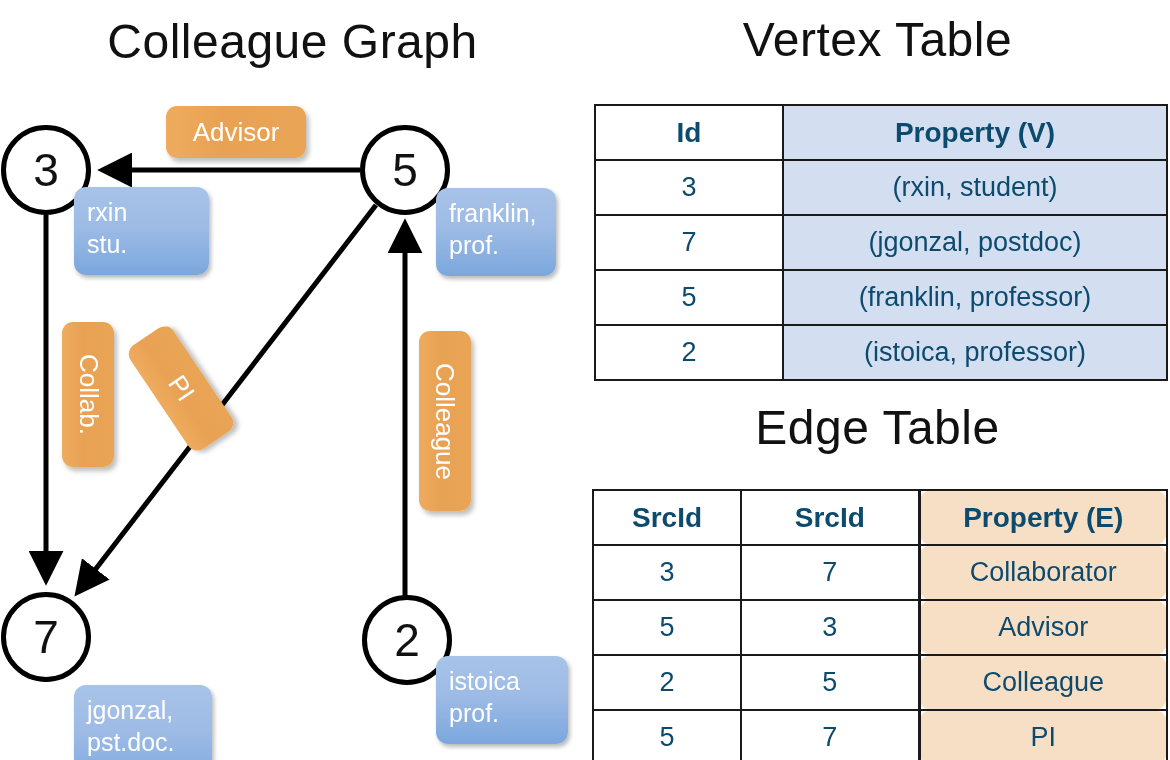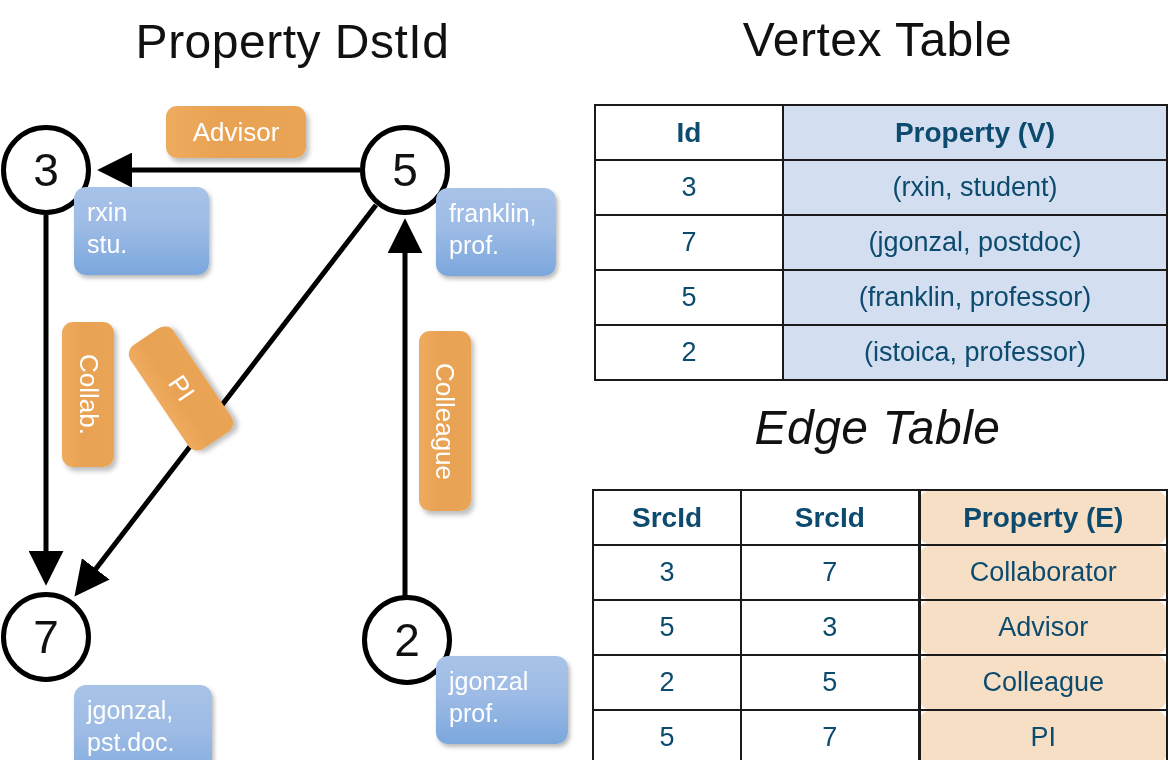--- a/index.html
+++ b/index.html
@@ -14,21 +14,21 @@
     font-family:"Liberation Sans", sans-serif;
     font-weight:300;
     font-size:48px;
     letter-spacing:0.5px;
     color:#111;
     white-space:nowrap;
     text-align:center;
   }
   #graph-title{left:0;top:14px;width:585px;}
   #vertex-title{left:585px;top:12px;width:585px;}
-  #edge-title{left:585px;top:400px;width:585px;font-style:italic;}
+  #edge-title{left:585px;top:400px;width:585px;}
 
   
   #graph-area{left:0;top:0;width:585px;height:760px;}
   #graph-svg{position:absolute;left:0;top:0;width:585px;height:760px;}
 
   .node{
     position:absolute;
     width:90px;height:90px;
     border:5px solid #000;
     border-radius:50%;
@@ -103,21 +103,21 @@
   #edge-table col.e2{ width:178px; }
   #edge-table col.e3{ width:248px; }
   #edge-table .prop{ background:#f7dfc6; }
   #edge-table td.prop, #edge-table th.prop{ border-left-width:3px;border-radius:13px; }
 </style>
 </head>
 <body>
 
 <div class="panel" id="graph-area">
 
-  <div class="title" id="graph-title">Property DstId</div>
+  <div class="title" id="graph-title">Colleague Graph</div>
 
   <svg id="graph-svg" viewBox="0 0 585 760">
     <defs>
       <marker id="arw" viewBox="0 0 12 12" refX="10" refY="6" markerWidth="7" markerHeight="7" orient="auto-start-reverse">
         <path d="M 0 0 L 12 6 L 0 12 z" fill="#000"></path>
       </marker>
     </defs>
 
     <line x1="360" y1="170" x2="103" y2="170" stroke="#000" stroke-width="5" marker-end="url(#arw)"></line>
 
@@ -142,21 +142,21 @@
     <div>franklin,</div>
     <div>prof.</div>
   </div>
 
   <div class="vbox" style="left:62px;top:685px;width:138px;height:104px;">
     <div>jgonzal,</div>
     <div>pst.doc.</div>
   </div>
 
   <div class="vbox" style="left:424px;top:656px;width:132px;height:88px;">
-    <div>jgonzal</div>
+    <div>istoica</div>
     <div>prof.</div>
   </div>
 
   <div class="ebox" style="left:166px;top:106px;width:140px;height:52px;">
     <span>Advisor</span>
   </div>
 
   <div class="ebox vert" style="left:62px;top:322px;width:52px;height:145px;">
     <span>Collab.</span>
   </div>

